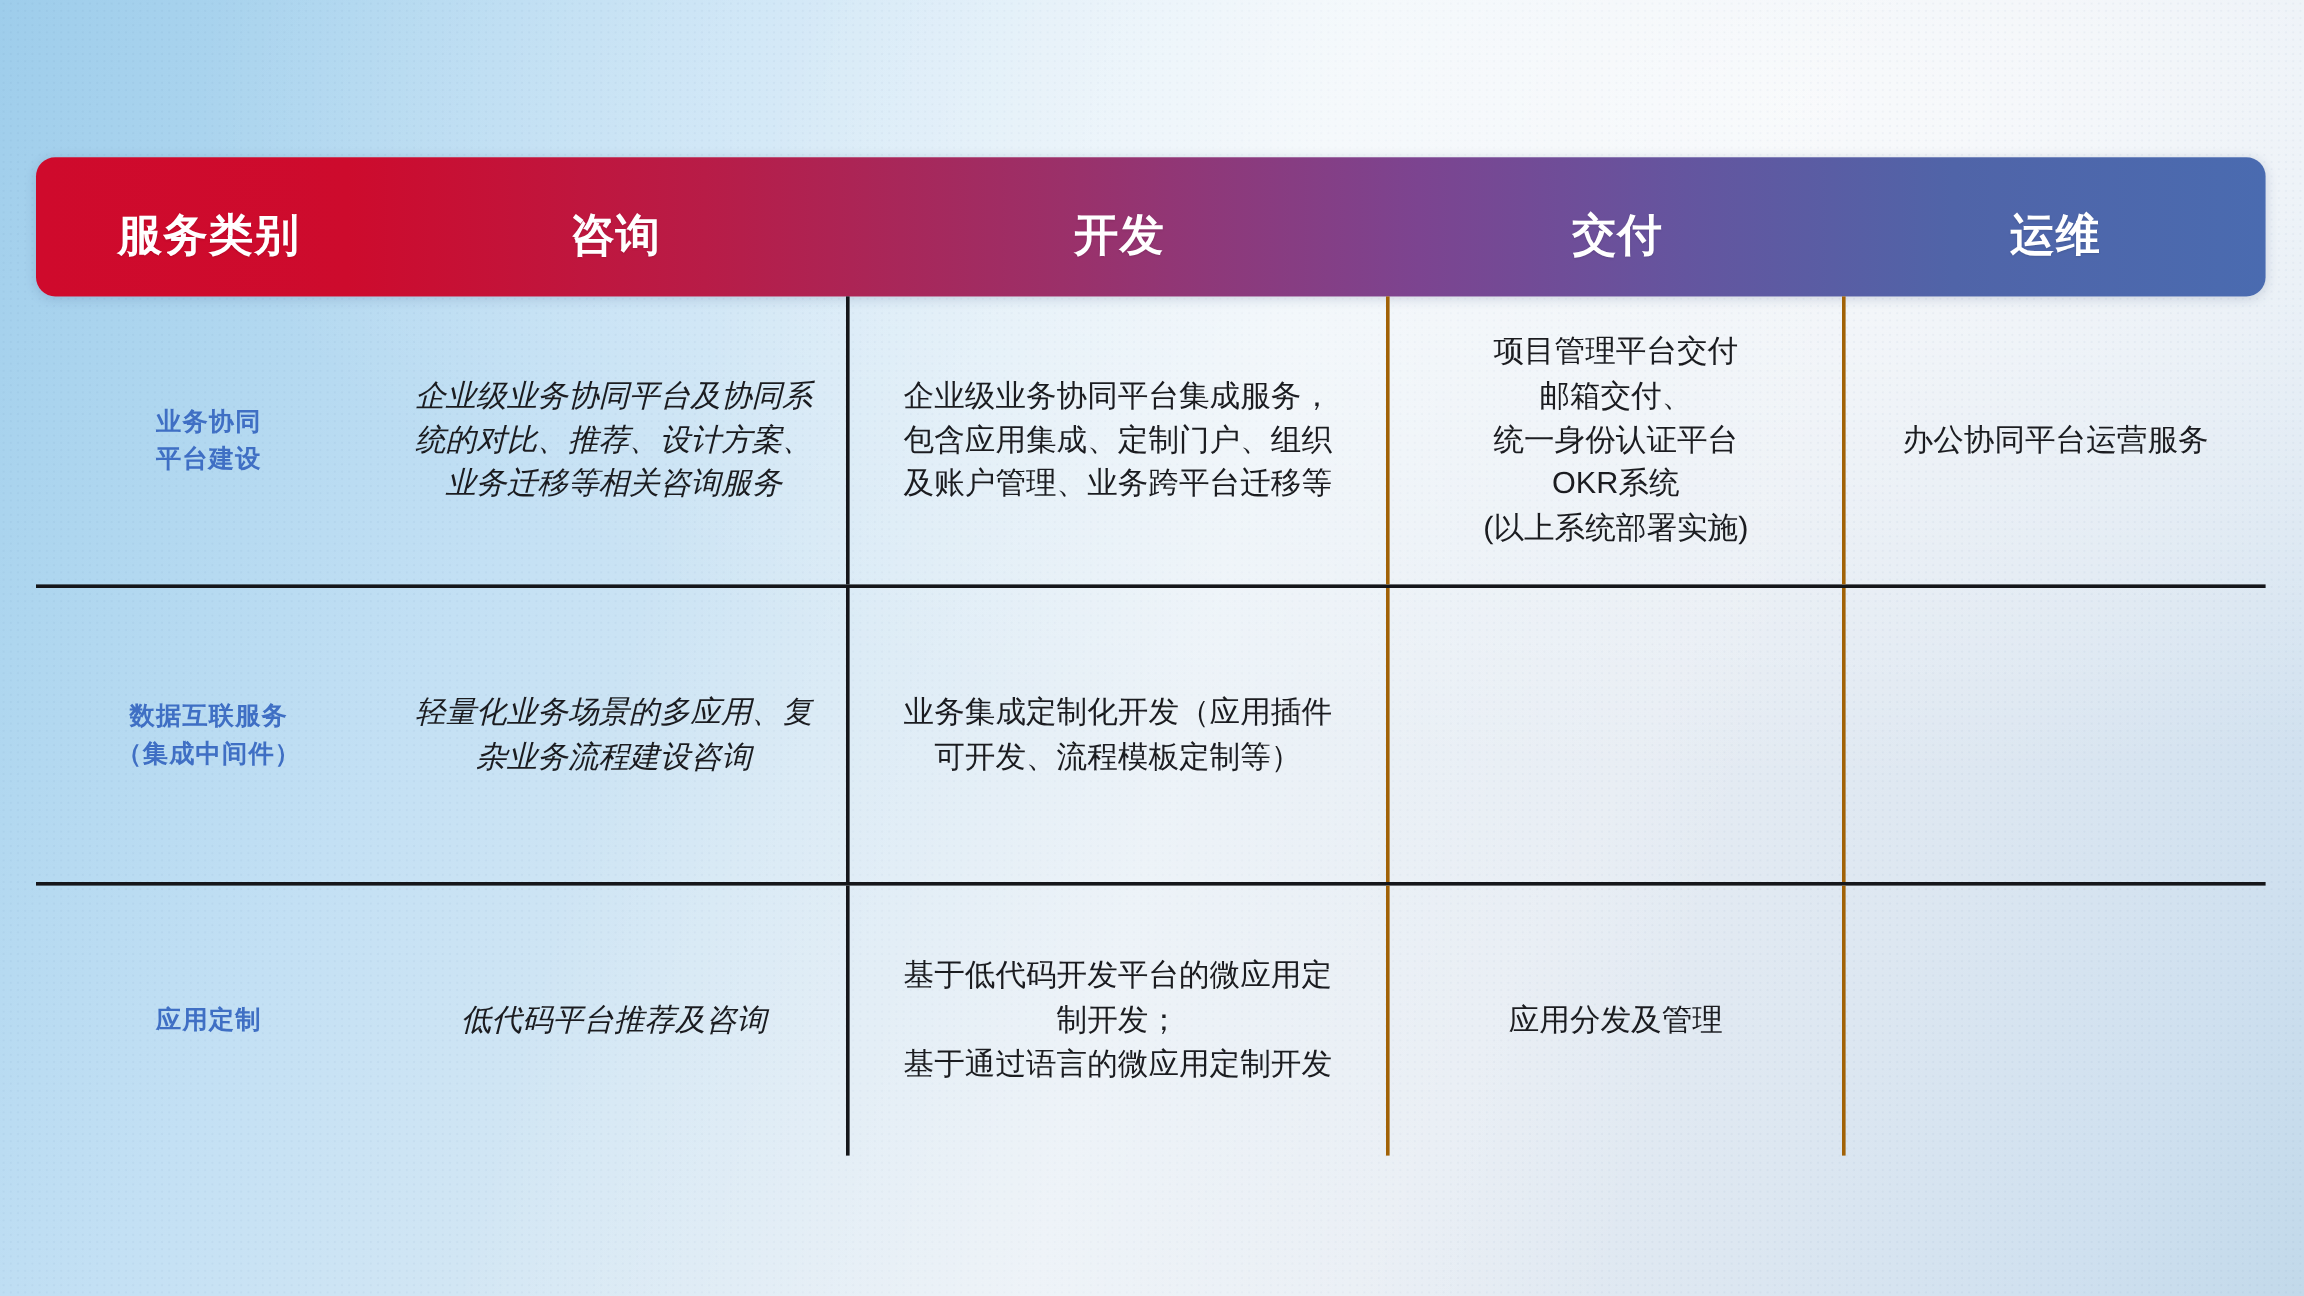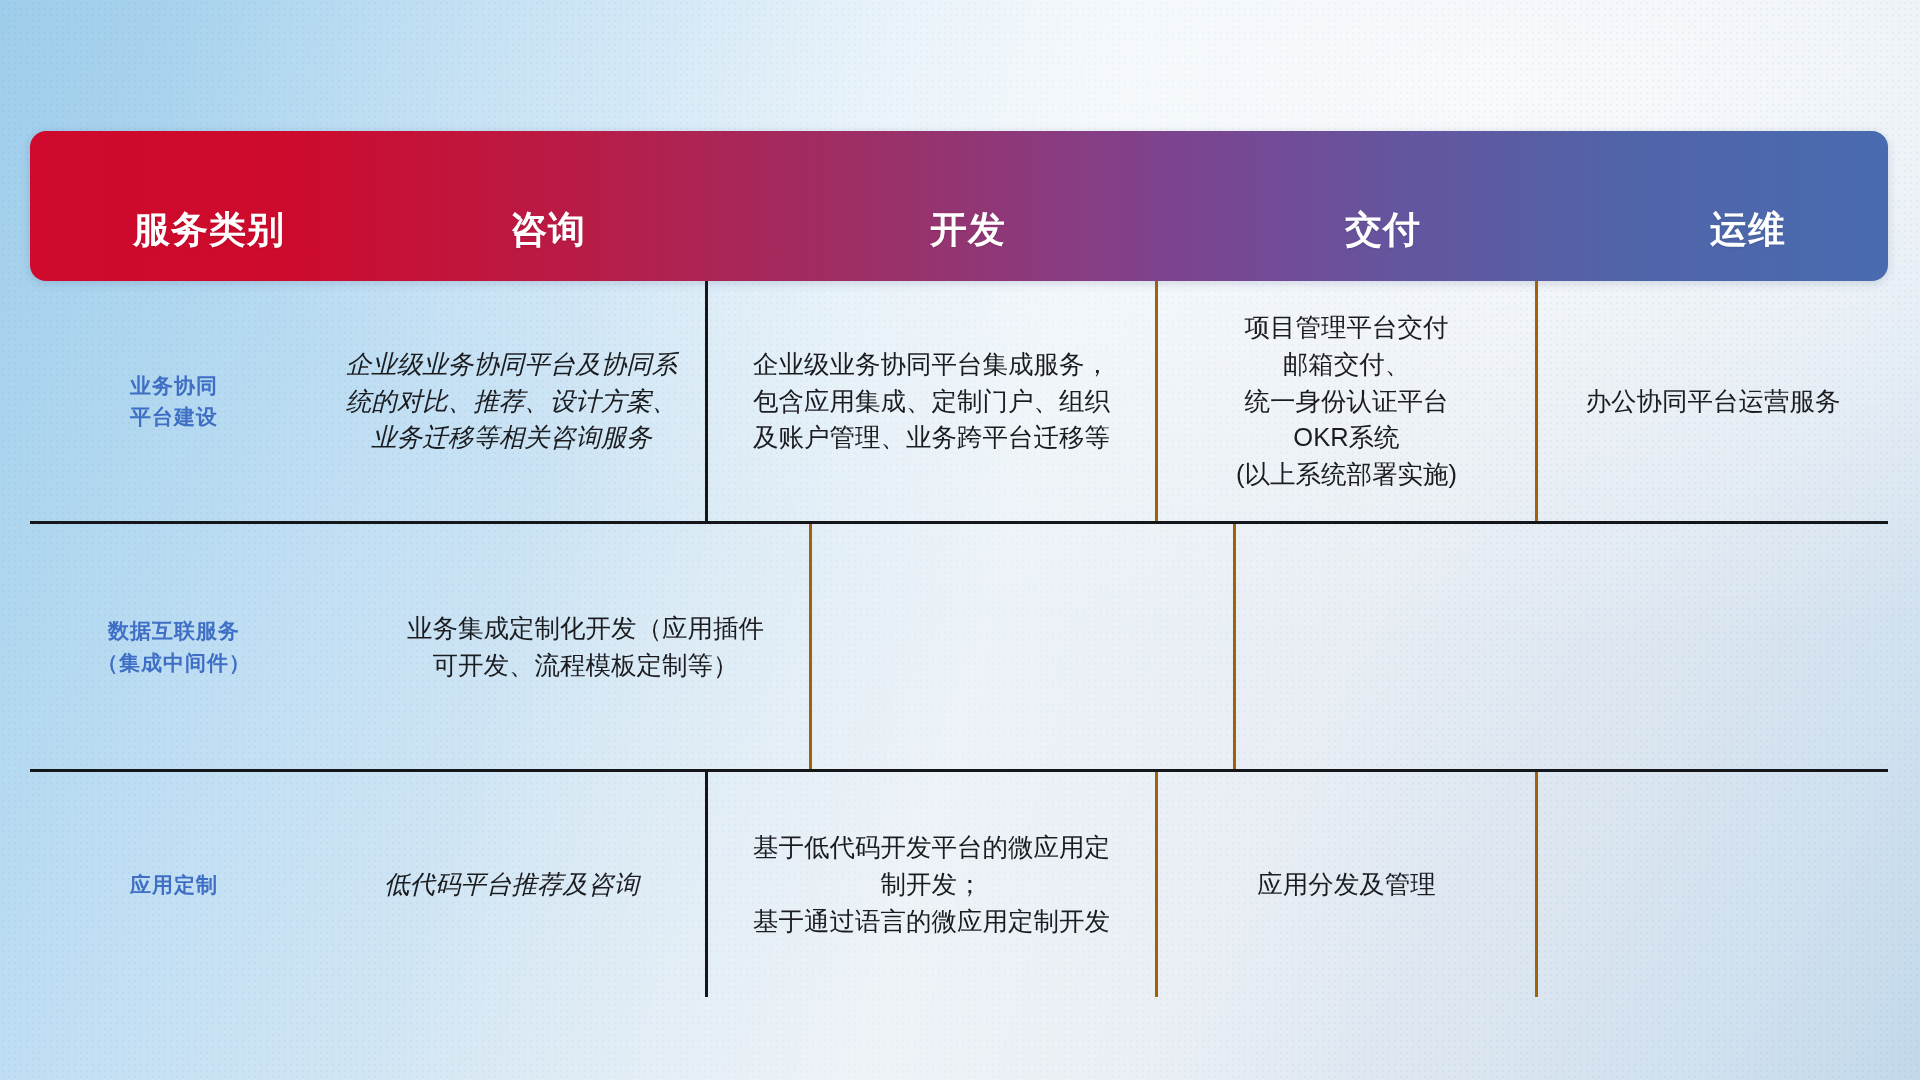--- a/index.html
+++ b/index.html
@@ -55,34 +55,33 @@
     position: absolute;
     left: 30px;
     top: 131px;
     width: 1858px;
     z-index: 3;
   }
 
   
   .thead {
     display: flex;
-    height: 150px;
+    height: 116px;
     border-radius: 16px;
     overflow: hidden;
     background: linear-gradient(90deg,
         #cf0a2c 0%,
         #cd0b2d 14%,
         #b81c47 30%,
         #9b3069 46%,
         #7c4490 62%,
         #64559f 74%,
         #5064a8 86%,
         #4a6bb0 100%);
     box-shadow: 0 2px 10px rgba(40,60,110,0.18);
-    padding-left: 35px;
   }
   .th {
     display: flex;
     align-items: flex-end;
     justify-content: center;
     padding-bottom: 26px;
     color: #ffffff;
     font-size: 37px;
     font-weight: bold;
     letter-spacing: 1px;
@@ -138,21 +137,21 @@
   }
 
   
   .c0 { width: 288px; flex: 0 0 288px; }
   .c1 { width: 390px; flex: 0 0 390px; }
   .c2 { width: 450px; flex: 0 0 450px; }
   .c3 { width: 380px; flex: 0 0 380px; }
   .c4 { width: 350px; flex: 0 0 350px; }
 
   .r1 { height: 240px; }
-  .r2 { height: 245px; gap: 44px; }
+  .r2 { height: 245px; }
   .r3 { height: 225px; }
 </style>
 </head>
 <body>
 
 <div id="stage">
 
   <div class="table-wrap">
 
     <div class="thead">
@@ -190,20 +189,24 @@
         <div class="td c4">
           <span class="cell-text">办公协同平台运营服务</span>
         </div>
       </div>
 
       <div class="tr r2">
         <div class="td c0 col-cat">
           <span class="cat-label">数据互联服务
 （集成中间件）</span>
         </div>
+        <div class="td c1 col-consult">
+          <span class="cell-text">轻量化业务场景的多应用、复
+杂业务流程建设咨询</span>
+        </div>
         <div class="td c2">
           <span class="cell-text">业务集成定制化开发（应用插件
 可开发、流程模板定制等）</span>
         </div>
         <div class="td c3">
           <span class="cell-text"></span>
         </div>
         <div class="td c4">
           <span class="cell-text"></span>
         </div>

